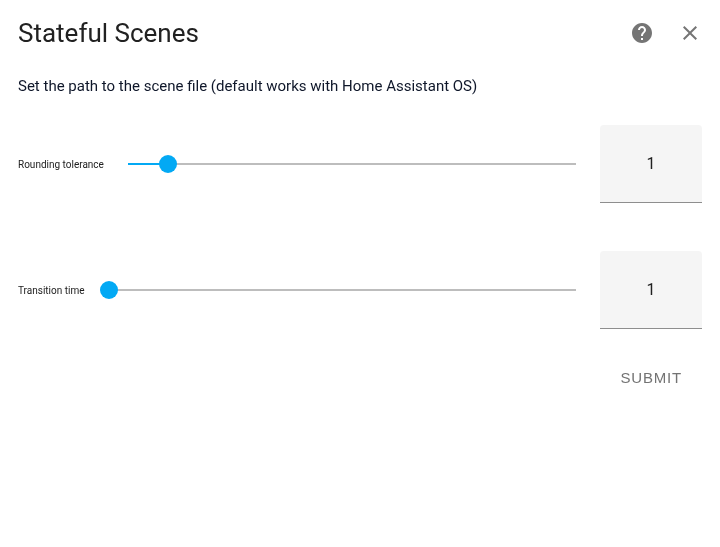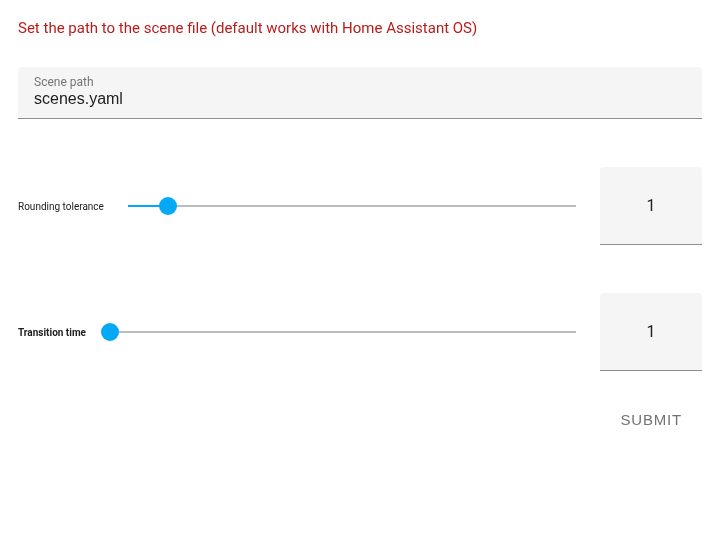--- a/index.html
+++ b/index.html
@@ -43,21 +43,21 @@
       cursor: pointer;
       color: #757575;
     }
     .icon-btn svg {
       width: 24px;
       height: 24px;
       fill: currentColor;
     }
     .description {
       font-size: 15px;
-      color: #b91c1c;
+      color: #0f172a;
       margin-bottom: 28px;
       line-height: 1.4;
     }
     .text-field-container {
       position: relative;
       background: #f5f5f5;
       border-bottom: 1px solid rgba(0,0,0,0.42);
       padding: 22px 16px 10px 16px;
       margin-bottom: 48px;
       border-radius: 4px 4px 0 0;
@@ -146,43 +146,54 @@
       background: transparent;
       border: none;
       text-transform: uppercase;
     }
   </style>
 </head>
 <body>
 
 <div class="dialog">
 
+  <div class="header">
+    <h1 class="title">Stateful Scenes</h1>
+    <div class="header-icons">
+      <div class="icon-btn">
+        <svg viewBox="0 0 24 24">
+            <path d="M12 2C6.48 2 2 6.48 2 12s4.48 10 10 10 10-4.48 10-10S17.52 2 12 2zm1 17h-2v-2h2v2zm2.07-7.75l-.9.92C13.45 12.9 13 13.5 13 15h-2v-.5c0-1.1.45-2.1 1.17-2.83l1.24-1.26c.37-.36.59-.86.59-1.41 0-1.1-.9-2-2-2s-2 .9-2 2H8c0-2.21 1.79-4 4-4s4 1.79 4 4c0 .88-.36 1.68-.93 2.25z"></path>
+          </svg>
+      </div>
+      <div class="icon-btn">
+        <svg viewBox="0 0 24 24">
+            <path d="M19 6.41L17.59 5 12 10.59 6.41 5 5 6.41 10.59 12 5 17.59 6.41 19 12 13.41 17.59 19 19 17.59 13.41 12 19 6.41z"></path>
+          </svg>
+      </div>
+    </div>
+  </div>
 
   <p class="description">Set the path to the scene file (default works with Home Assistant OS)</p>
 
-  <div class="text-field-container">
-    <span class="text-field-label">Scene path</span>
-    <input type="text" class="text-field-value" value="scenes.yaml" style="">
-  </div>
 
   <div class="slider-row">
     <span class="slider-label">Rounding tolerance</span>
     <div class="slider-wrapper">
       <div class="slider-track">
         <div class="slider-fill" style="width:9%"></div>
         <div class="slider-thumb" style="left:9%"></div>
       </div>
     </div>
     <div class="slider-value-box">
       <span>1</span>
     </div>
   </div>
 
   <div class="slider-row" style="margin-bottom:24px;">
-    <span class="slider-label" style="font-weight:bold;">Transition time</span>
+    <span class="slider-label" style="">Transition time</span>
     <div class="slider-wrapper">
       <div class="slider-track">
         <div class="slider-fill" style="width:0%"></div>
         <div class="slider-thumb" style="left:0%"></div>
       </div>
     </div>
     <div class="slider-value-box">
       <span>1</span>
     </div>
   </div>

